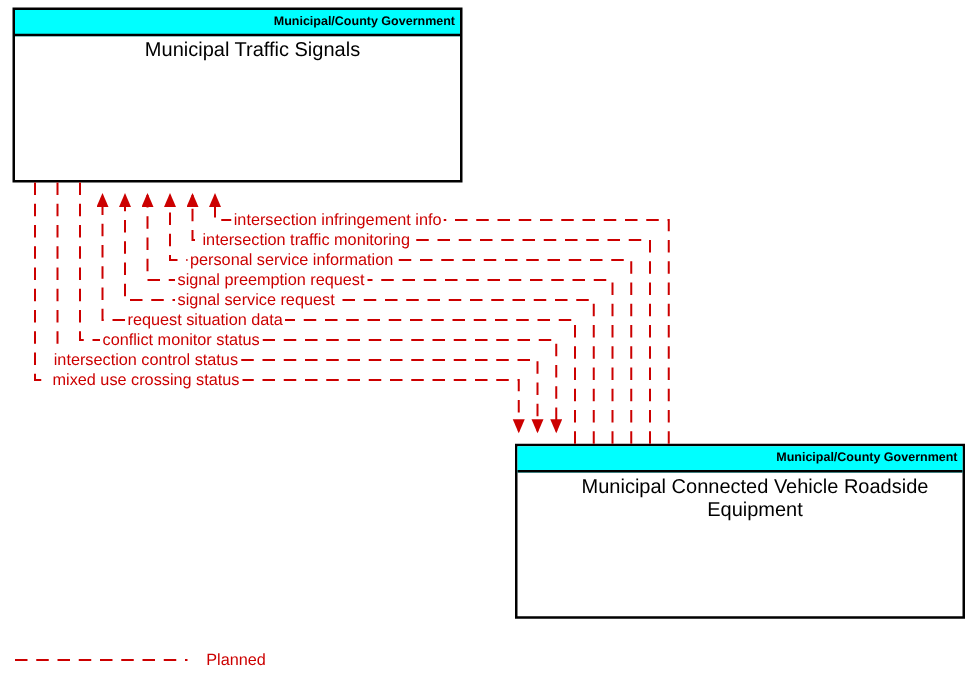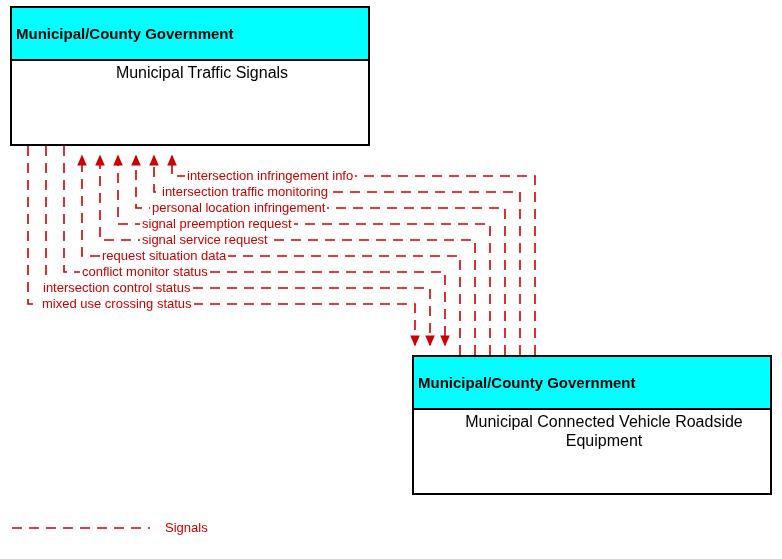--- a/index.html
+++ b/index.html
@@ -14,25 +14,25 @@
     overflow: hidden;
   }
   .box {
     position: absolute;
     border: 2px solid #000;
     background: #ffffff;
     box-sizing: border-box;
   }
   .box-header {
     background: #00ffff;
-    text-align: left;
+    text-align: right;
     font-weight: bold;
-    padding: 17px 4px;
+    padding: 4px 4px;
     border-bottom: 2px solid #000;
-    font-size: 15px;
+    font-size: 10px;
   }
   .box-title {
     text-align: center;
     padding: 2px 6px;
     font-size: 16px;
     line-height: 1.2;
     margin-left: 24px;
   }
   svg {
     position: absolute;
@@ -91,21 +91,21 @@
     <path d="M46,146 L46,288 L430,288 L430,345" marker-end="url(#arrow)"></path>
 
     <path d="M28,146 L28,304 L415,304 L415,345" marker-end="url(#arrow)"></path>
 
     <path d="M12,528 L150,528"></path>
   </g>
 </svg>
 
 <div class="flow-label" style="left:185px; top:168px;text-align:right;">intersection infringement info</div>
 <div class="flow-label" style="left:160px; top:184px;">intersection traffic monitoring</div>
-<div class="flow-label" style="left:150px; top:200px;">personal location infringement</div>
+<div class="flow-label" style="left:150px; top:200px;">personal service information</div>
 <div class="flow-label" style="left:140px; top:216px;">signal preemption request</div>
 <div class="flow-label" style="left:140px; top:232px;">signal service request</div>
 <div class="flow-label" style="left:100px; top:248px;">request situation data</div>
 <div class="flow-label" style="left:80px;  top:264px;">conflict monitor status</div>
 <div class="flow-label" style="left:41px;  top:280px;">intersection control status</div>
 <div class="flow-label" style="left:40px;  top:296px;">mixed use crossing status</div>
 
-<div class="legend-label" style="left:165px; top:520px;">Signals</div>
+<div class="legend-label" style="left:165px; top:520px;">Planned</div>
 
 </body></html>

